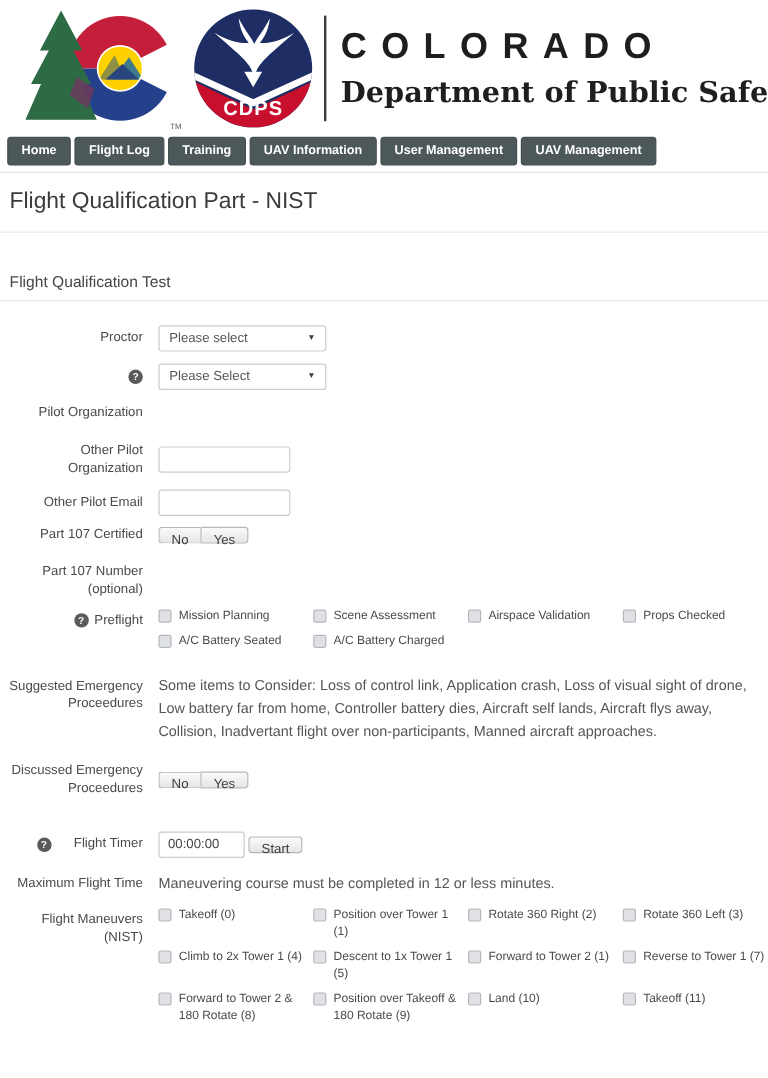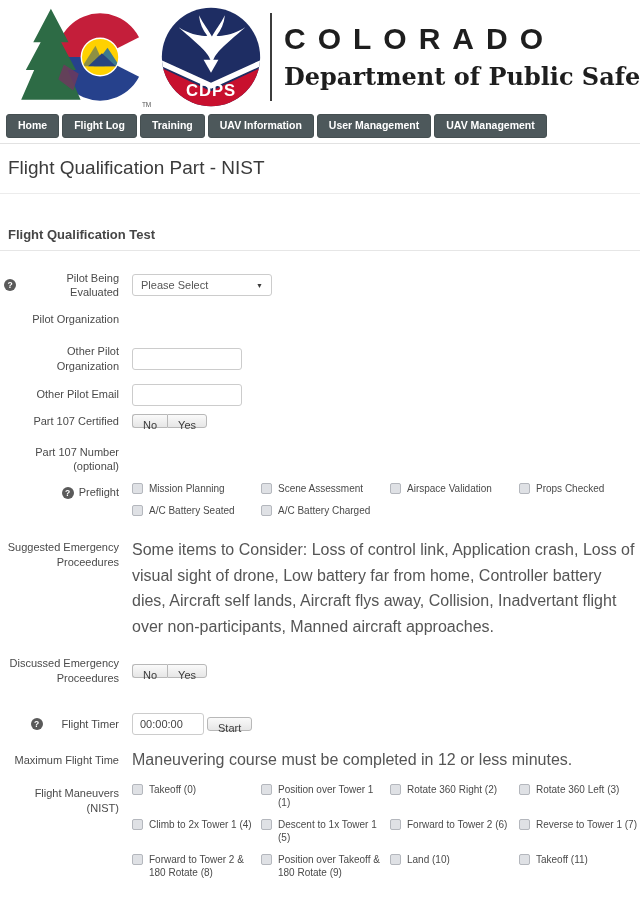--- a/index.html
+++ b/index.html
@@ -30,21 +30,21 @@
   .nav-btn {
     background:#4d585b; color:#fff; border:1px solid #454f51; border-radius:3px;
     font-family:"Liberation Sans", sans-serif; font-weight:bold; font-size:10.5px;
     padding:5px 11px; cursor:pointer; line-height:1.1;
   }
 
   
   .page-title-wrap { padding:13px 8px 14px 8px; border-bottom:1px solid #ececec; }
   .page-title { font-size:19px; color:#3b3b3b; font-weight:normal; }
   .section-title-wrap { margin-top:33px; padding:0 0 8px 8px; border-bottom:1px solid #e6e6e6; }
-  .section-title { font-size:13px; color:#464646; font-weight:bold; }
+  .section-title { font-size:13px; color:#464646; font-weight:normal; }
 
   
   .form { padding:20px 0 0 4px; }
   .frow { display:flex; align-items:center; margin-bottom:9px; }
   .frow.top { align-items:flex-start; }
   .flabel {
     width:115px; flex:none; text-align:right; font-size:11px; color:#4a4a4a;
     line-height:1.35; display:flex; justify-content:flex-end; align-items:center; gap:5px;
   }
   .frow.top .flabel { padding-top:3px; }
@@ -85,21 +85,21 @@
 
   
   .cbx-grid { display:grid; grid-template-columns:repeat(4,129px); row-gap:8px; align-items:start; }
   .cbx-item { display:flex; align-items:flex-start; padding-right:8px; }
   .cbx {
     width:11px; height:11px; flex:none; background:#dfe1e5; border:1px solid #b4b7bd;
     border-radius:2px; margin-top:1px; cursor:pointer;
   }
   .cbx-label { font-size:10px; color:#4a4a4a; line-height:1.35; margin-left:6px; }
 
-  .static-text { font-size:16px; color:#555; line-height:1.6; }
+  .static-text { font-size:12px; color:#555; line-height:1.6; }
   .emg-text { width:505px; }.mb8{margin-bottom:8px}.mb10{margin-bottom:10px}.mb12{margin-bottom:12px}
   .mb14{margin-bottom:28px}.mb16{margin-bottom:16px}.mb17{margin-bottom:17px}.mb20{margin-bottom:20px}
 </style>
 </head>
 <body>
 
 <div class="header">
   <svg class="logo-co" viewBox="0 0 155 112" aria-hidden="true">
 
     <path d="M50,56 A47,47 0 0 1 144,56 L118,56 A21,21 0 0 0 76,56 Z" fill="#c41e3a"></path>
@@ -159,25 +159,33 @@
 <div class="page-title-wrap">
   <h1 class="page-title">Flight Qualification Part - NIST</h1>
 </div>
 <div class="section-title-wrap">
   <h2 class="section-title">Flight Qualification Test</h2>
 </div>
 
 <div class="form">
 
 
+  <div class="frow mb10">
+    <div class="flabel">Proctor</div>
+    <div class="fctl">
+      <div class="select">
+        <span>Please select</span>
+        <span class="caret">▼</span>
+      </div>
+    </div>
+  </div>
 
   <div class="frow mb12">
     <div class="flabel">
       <span class="help-icon">?</span>
-      <span>Pilot Being Evaluated</span>
     </div>
     <div class="fctl">
       <div class="select">
         <span>Please Select</span>
         <span class="caret">▼</span>
       </div>
     </div>
   </div>
 
   <div class="frow mb17">
@@ -319,21 +327,21 @@
             <span class="cbx-label">Climb to 2x Tower 1 (4)</span>
           </div>
 
           <div class="cbx-item">
             <span class="cbx"></span>
             <span class="cbx-label">Descent to 1x Tower 1 (5)</span>
           </div>
 
           <div class="cbx-item">
             <span class="cbx"></span>
-            <span class="cbx-label">Forward to Tower 2 (6)</span>
+            <span class="cbx-label">Forward to Tower 2 (1)</span>
           </div>
 
           <div class="cbx-item">
             <span class="cbx"></span>
             <span class="cbx-label">Reverse to Tower 1 (7)</span>
           </div>
 
           <div class="cbx-item">
             <span class="cbx"></span>
             <span class="cbx-label">Forward to Tower 2 &amp; 180 Rotate (8)</span>

